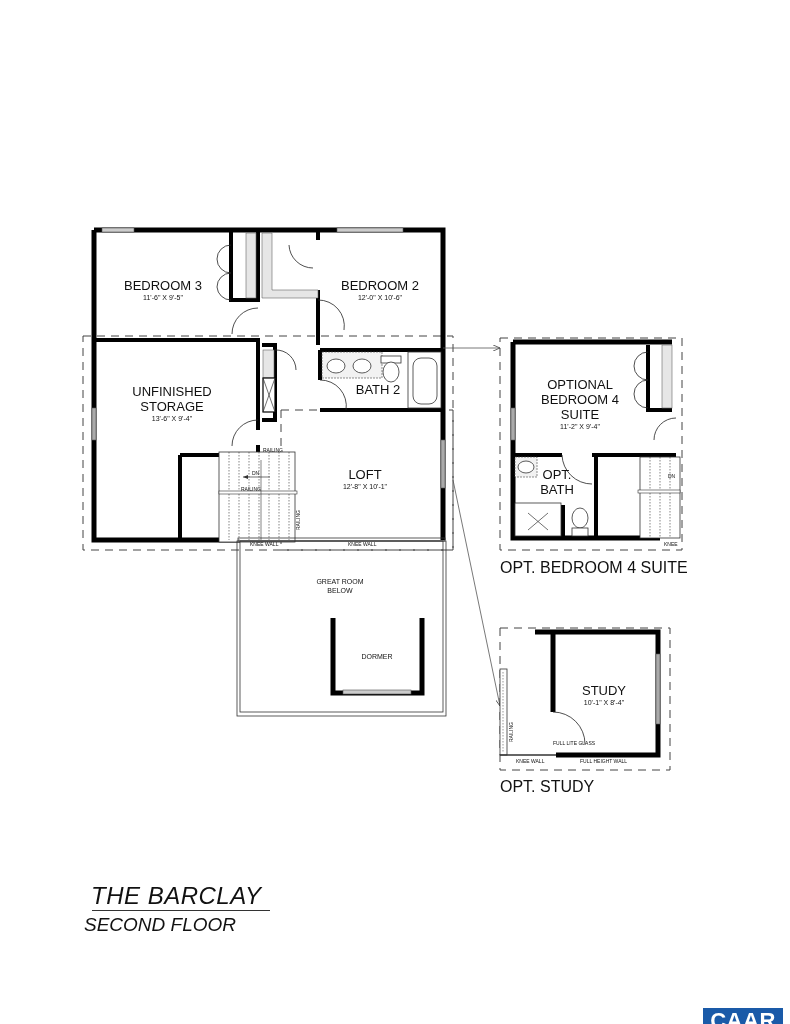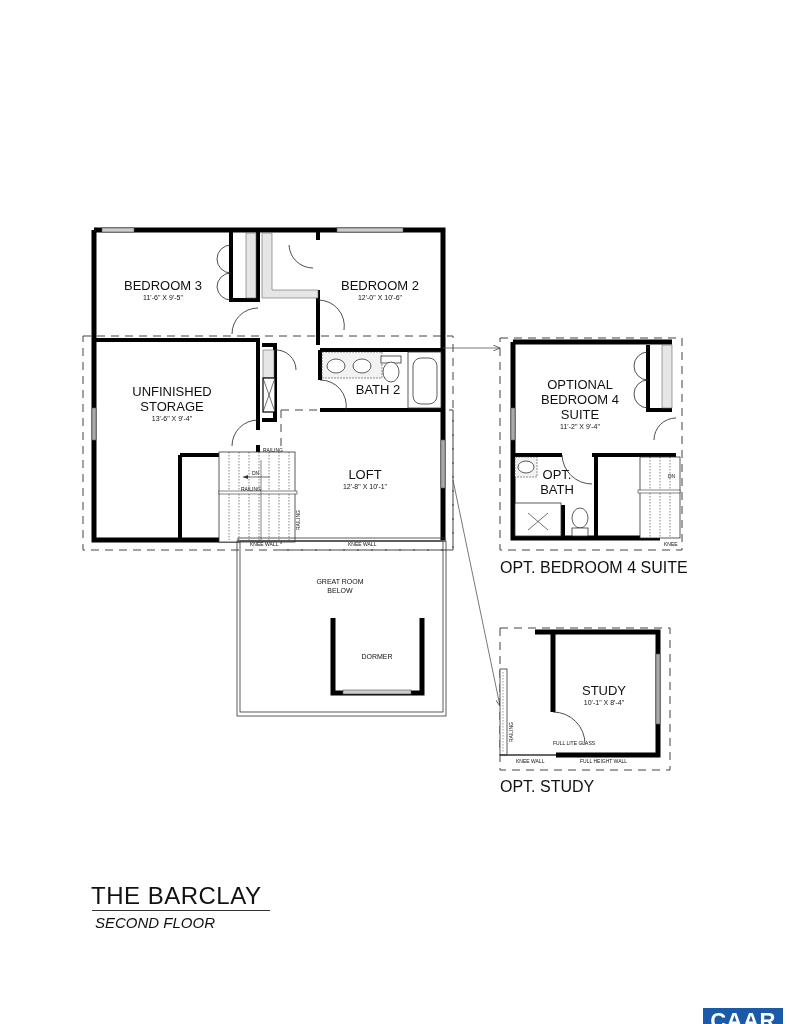--- a/index.html
+++ b/index.html
@@ -4,23 +4,23 @@
   <style>
     html, body { margin: 0; padding: 0; background: #ffffff; }
     body { width: 790px; height: 1024px; position: relative; overflow: hidden;
            font-family: "Liberation Sans", sans-serif; color: #111; }
     #plan { position: absolute; left: 0; top: 0; width: 790px; height: 1024px; }
     .lbl { font-family: "Liberation Sans", sans-serif; fill: #111; }
     .room-name { font-size: 13px; }
     .room-dim { font-size: 7px; }
     .small { font-size: 5px; }
     .big { font-size: 16px; }
-    .title { position: absolute; left: 91px; top: 882px; font-size: 24px; letter-spacing: 0.5px; }
+    .title { position: absolute; left: 91px; top: 882px; font-size: 24px; letter-spacing: 0.5px; font-style: italic; }
     .title-rule { position: absolute; left: 92px; top: 910px; width: 178px; height: 1px; background: #333; }
-    .subtitle { position: absolute; left: 95px; top: 914px; font-size: 15px; font-style: italic; }
+    .subtitle { position: absolute; left: 84px; top: 914px; font-size: 19px; font-style: italic; }
     .logo { position: absolute; left: 703px; top: 1008px; width: 80px; height: 30px; background: #1a5aa8;
             color: #fff; font-size: 22px; font-weight: bold; text-align: center; line-height: 26px; letter-spacing: 0.5px; }
   </style>
 </head>
 <body>
 
 <svg id="plan" viewBox="0 0 790 1024" xmlns="http://www.w3.org/2000/svg">
   <defs>
     <marker id="arrow" markerWidth="10" markerHeight="8" refX="9" refY="4" orient="auto">
       <path d="M0,0 L9,4 L0,8" fill="none" stroke="#444" stroke-width="1"></path>

